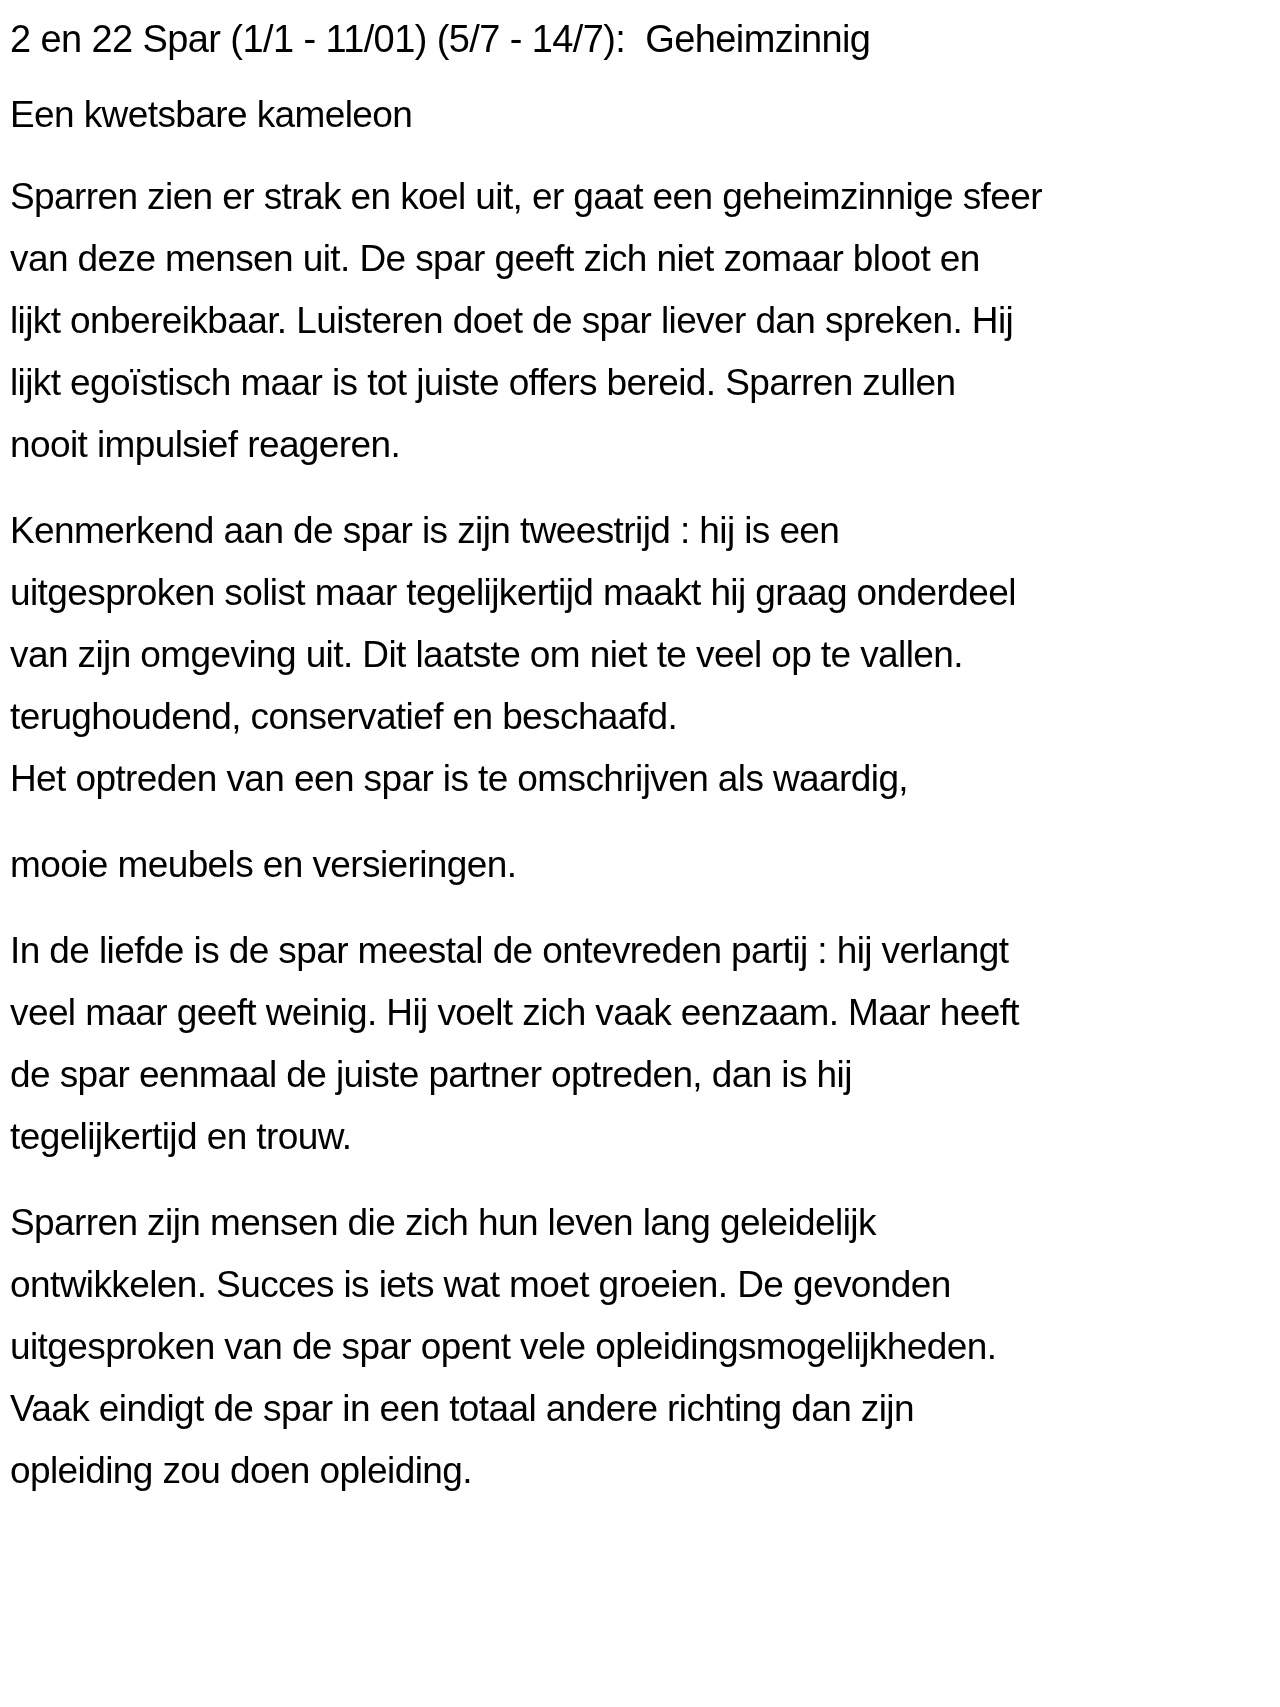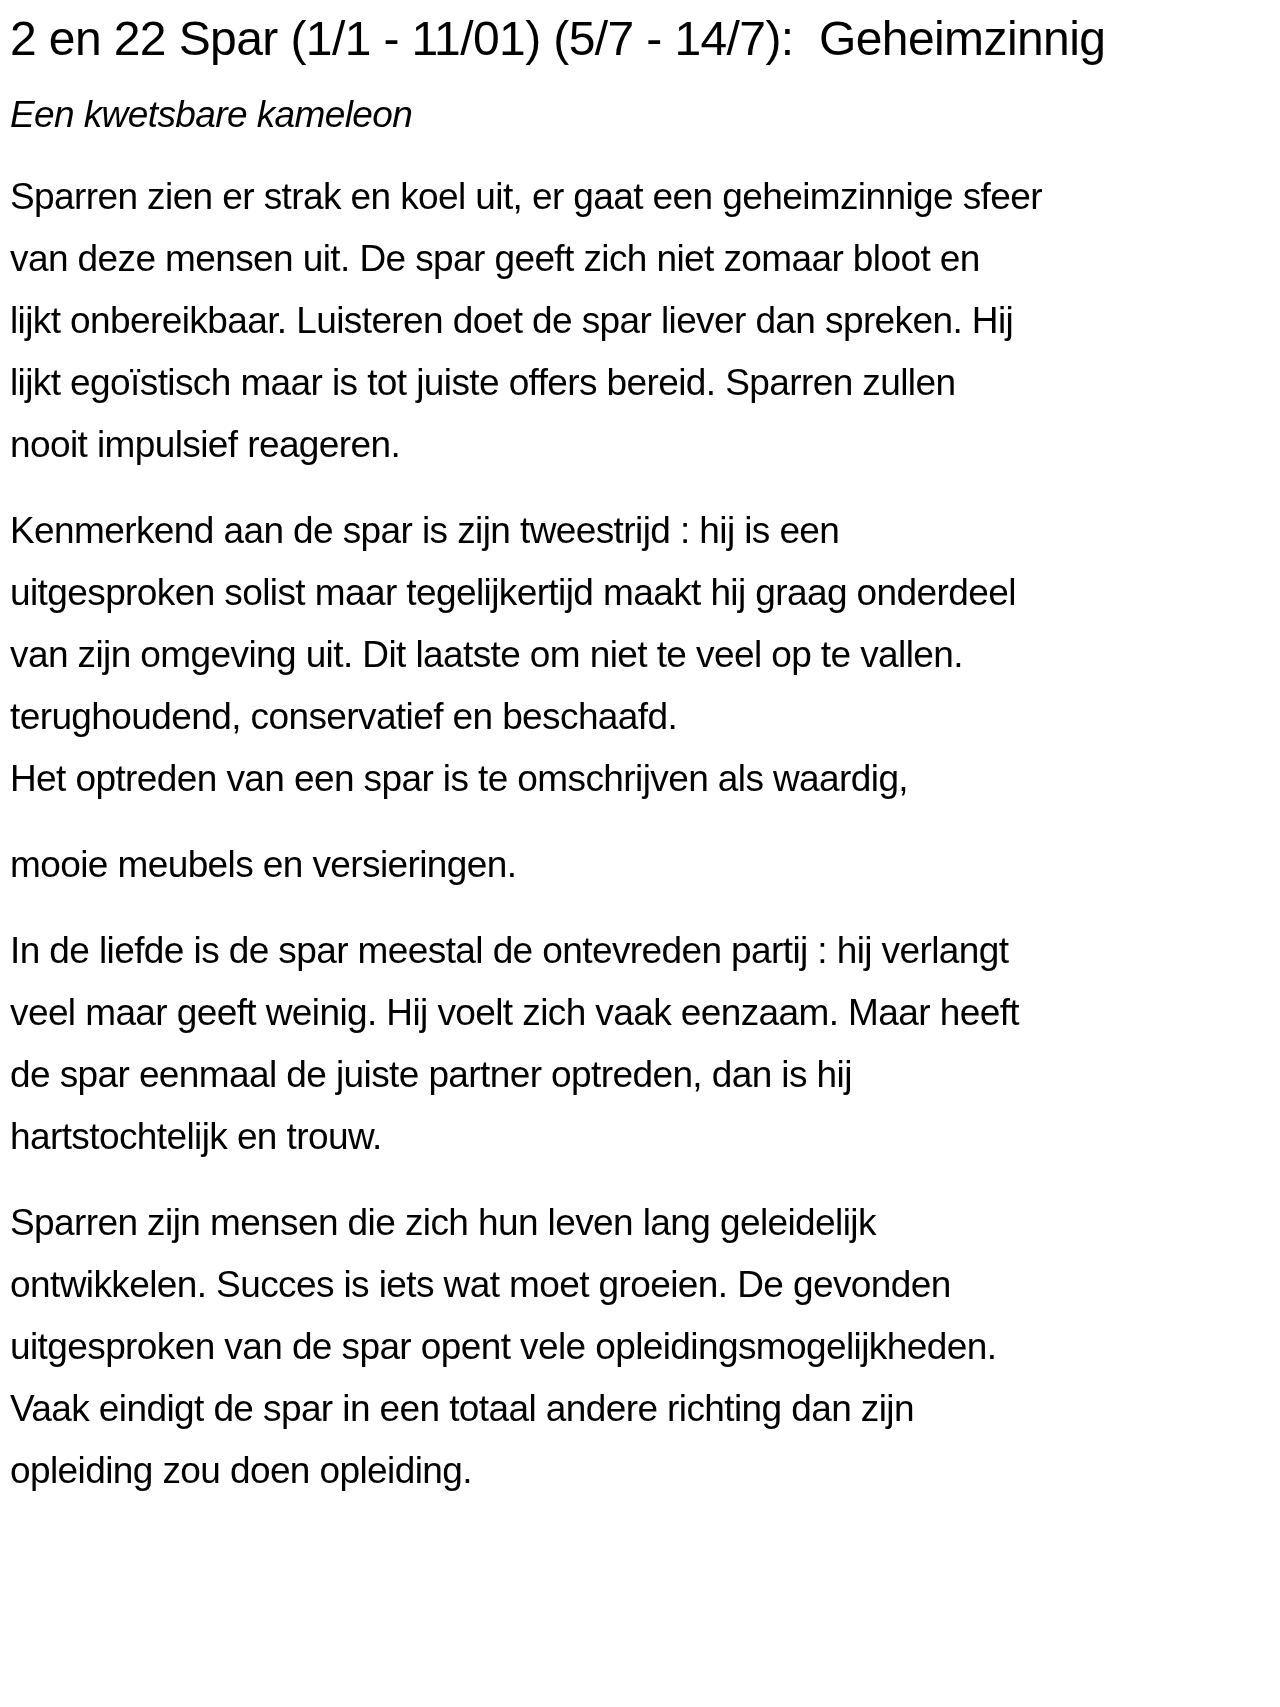--- a/index.html
+++ b/index.html
@@ -18,27 +18,26 @@
     padding: 8px 10px 0 10px;
   }
   .line {
     white-space: pre;
     font-size: 37px;
     line-height: 62px;
     letter-spacing: -0.6px;
     font-stretch: condensed;
   }
   .title .line {
-    font-size: 48px;
+    font-size: 38px;
   }
   .title {
     margin-bottom: 14px;
   }
   .subtitle {
-    font-style: italic;
     margin-bottom: 20px;
   }
   .paragraph {
     margin-bottom: 24px;
   }
 </style>
 </head>
 <body>
 
 <div class="doc">
@@ -68,21 +67,21 @@
   </div>
 
   <div class="paragraph">
     <div class="line">mooie meubels en versieringen.</div>
   </div>
 
   <div class="paragraph">
     <div class="line">In de liefde is de spar meestal de ontevreden partij : hij verlangt</div>
     <div class="line">veel maar geeft weinig. Hij voelt zich vaak eenzaam. Maar heeft</div>
     <div class="line">de spar eenmaal de juiste partner optreden, dan is hij</div>
-    <div class="line">hartstochtelijk en trouw.</div>
+    <div class="line">tegelijkertijd en trouw.</div>
   </div>
 
   <div class="paragraph">
     <div class="line">Sparren zijn mensen die zich hun leven lang geleidelijk</div>
     <div class="line">ontwikkelen. Succes is iets wat moet groeien. De gevonden</div>
     <div class="line">uitgesproken van de spar opent vele opleidingsmogelijkheden.</div>
     <div class="line">Vaak eindigt de spar in een totaal andere richting dan zijn</div>
     <div class="line">opleiding zou doen opleiding.</div>
   </div>
 

